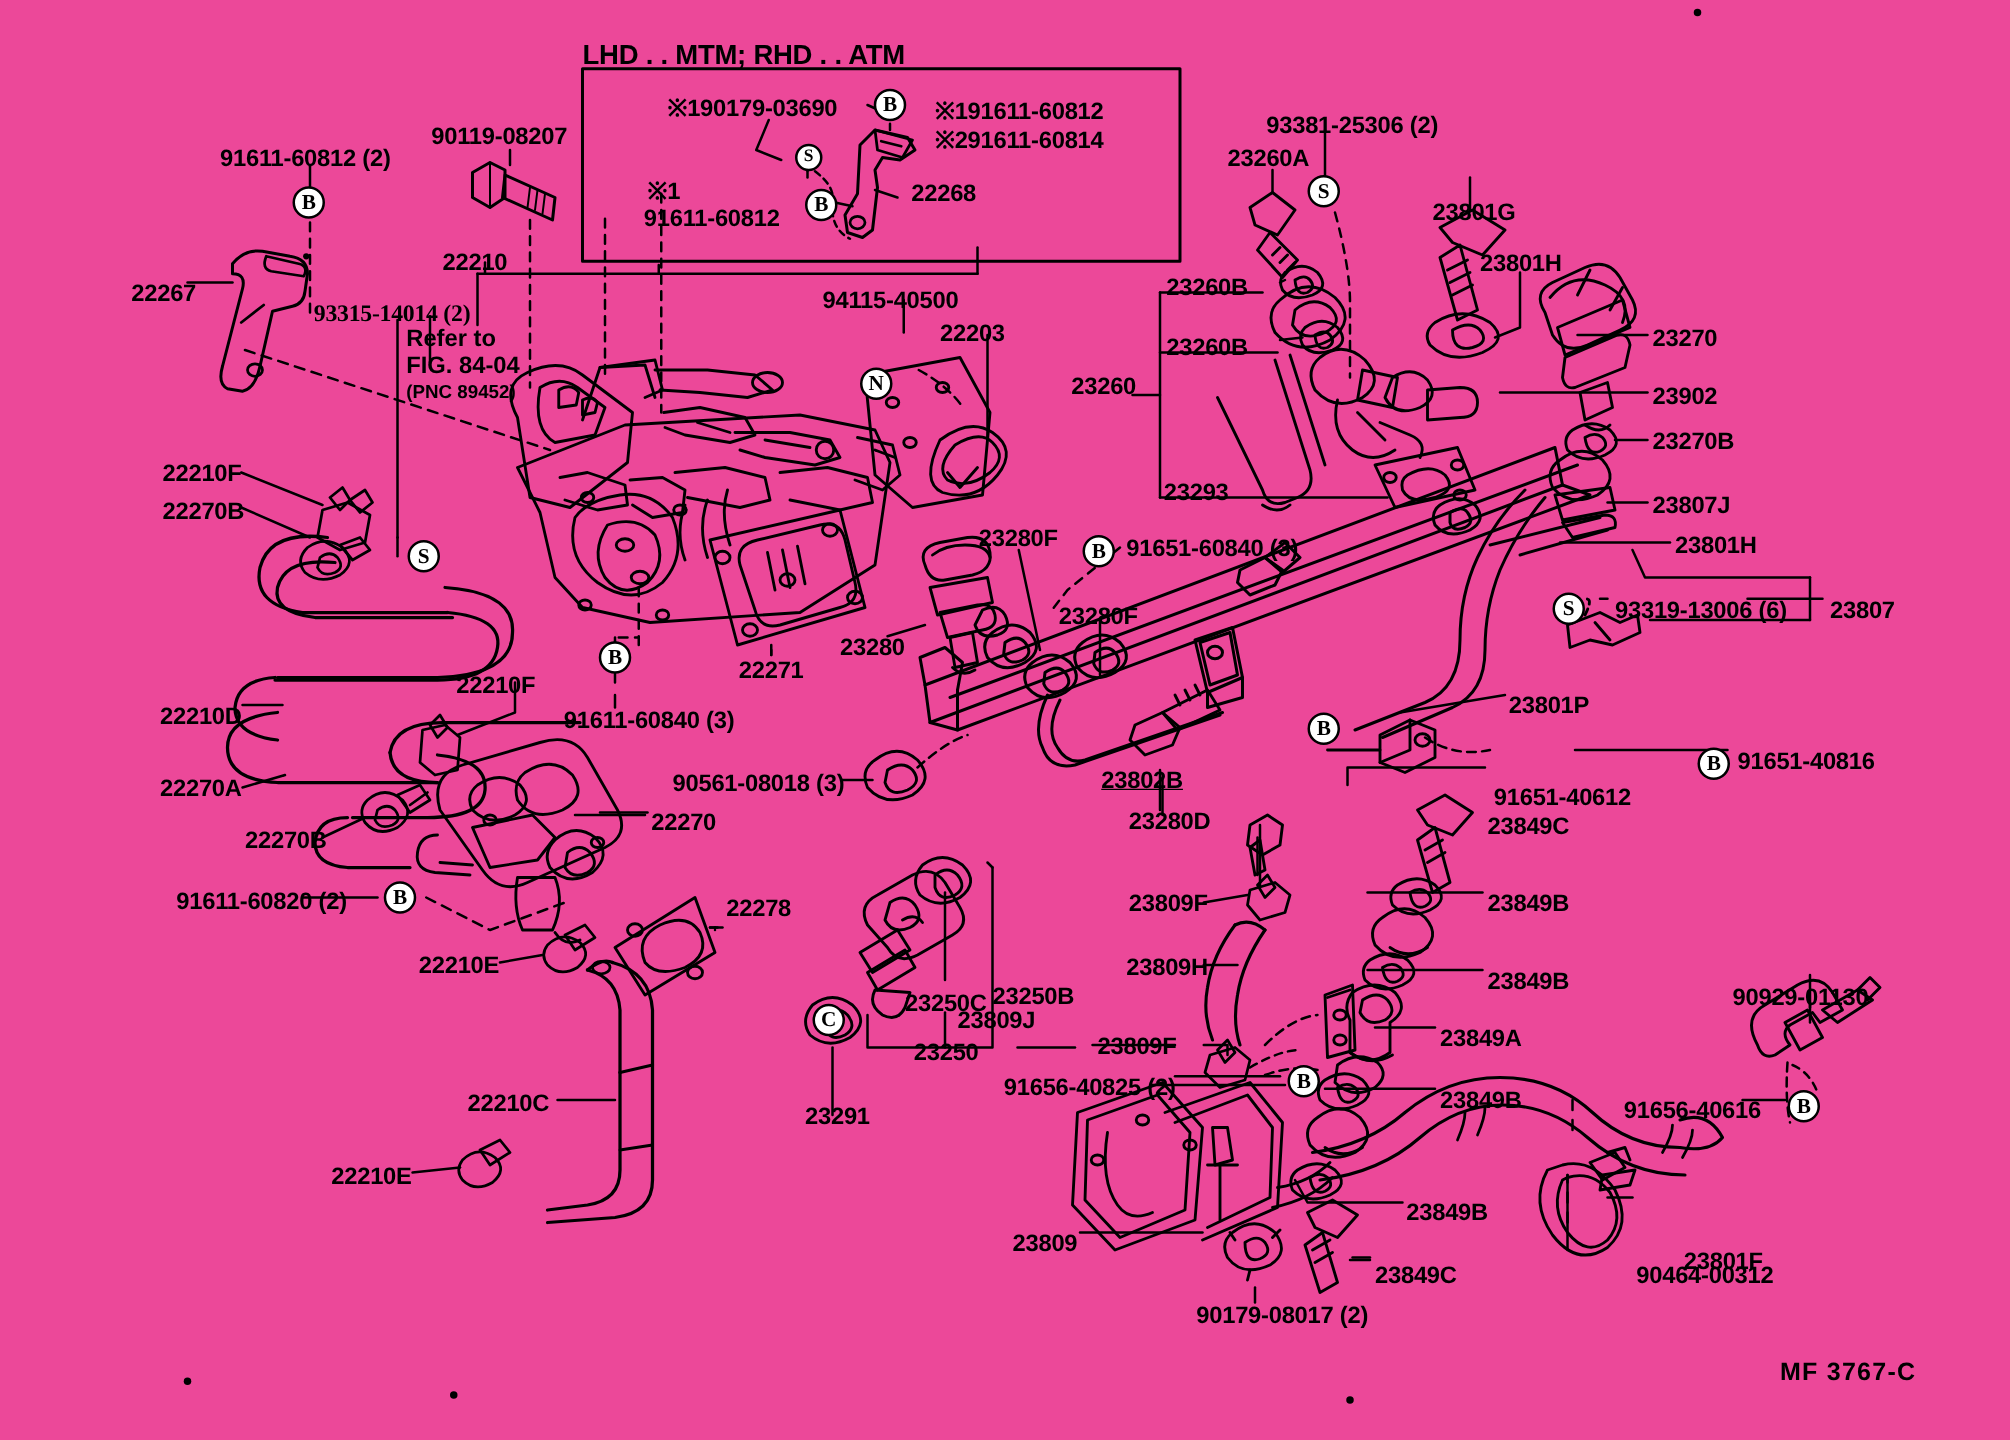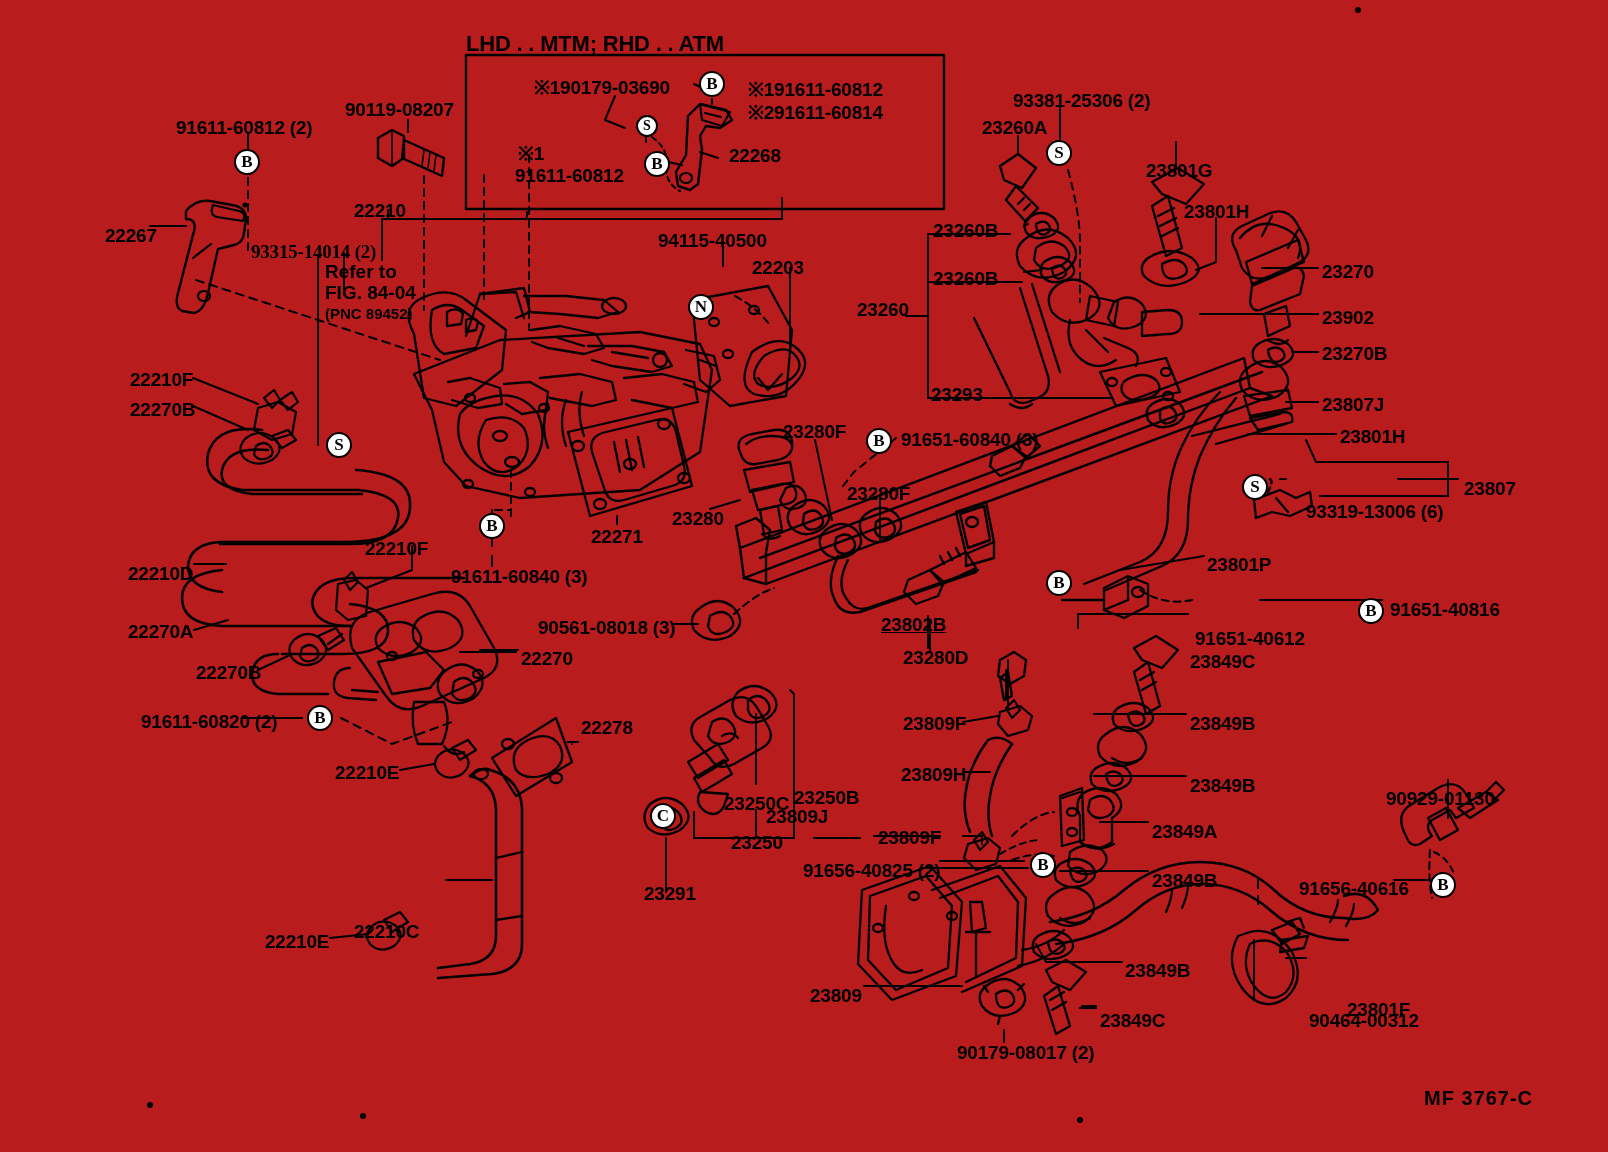--- a/index.html
+++ b/index.html
@@ -5,21 +5,21 @@
 <style>
   html,body{margin:0;padding:0;background:#ffffff;}
   body{
     font-family:"Liberation Sans", sans-serif;
     -webkit-font-smoothing:none;
   }
   #sheet{
     position:relative;
     width:1608px;
     height:1152px;
-    background:#b91c1c;
+    background:#ec4899;
     overflow:hidden;
   }
   #svgroot{position:absolute;left:0;top:0;width:1608px;height:1152px;}
 
   
   .lbl{
     position:absolute;
     font-family:"Liberation Sans", sans-serif;
     font-weight:bold;
     color:#000;
@@ -680,21 +680,21 @@
       <div class="lbl" style="left: 591px; top: 527px;">22271</div>
       <div class="lbl" style="left: 451px; top: 567px; text-align: right;">91611-60840 (3)</div>
       <div class="lbl" style="left: 130px; top: 370px;">22210F</div>
       <div class="lbl" style="left: 130px; top: 400px;">22270B</div>
       <div class="lbl" style="left: 128px; top: 564px;">22210D</div>
       <div class="lbl" style="left: 128px; top: 622px;">22270A</div>
       <div class="lbl" style="left: 196px; top: 663px;">22270B</div>
       <div class="lbl" style="left: 365px; top: 539px;">22210F</div>
       <div class="lbl" style="left: 141px; top: 712px;">91611-60820 (2)</div>
       <div class="lbl" style="left: 335px; top: 763px;">22210E</div>
-      <div class="lbl" style="left: 354px; top: 874px; margin-top: 48px;">22210C</div>
+      <div class="lbl" style="left: 374px; top: 874px;">22210C</div>
       <div class="lbl" style="left: 265px; top: 932px;">22210E</div>
       <div class="lbl" style="left: 521px; top: 649px;">22270</div>
       <div class="lbl" style="left: 581px; top: 718px;">22278</div>
       <div class="lbl" style="left: 538px; top: 618px;">90561-08018 (3)</div>
       <div class="lbl" style="left: 794px; top: 788px;">23250B</div>
       <div class="lbl" style="left: 724px; top: 794px;">23250C</div>
       <div class="lbl" style="left: 731px; top: 833px;">23250</div>
       <div class="lbl" style="left: 644px; top: 884px;">23291</div>
       <div class="lbl" style="left: 672px; top: 509px;">23280</div>
       <div class="lbl" style="left: 783px; top: 422px;">23280F</div>
@@ -708,21 +708,21 @@
       <div class="lbl" style="left: 933px; top: 269px;">23260B</div>
       <div class="lbl" style="left: 857px; top: 300px;">23260</div>
       <div class="lbl" style="left: 931px; top: 385px;">23293</div>
       <div class="lbl" style="left: 1146px; top: 161px;">23801G</div>
       <div class="lbl" style="left: 1184px; top: 202px;">23801H</div>
       <div class="lbl" style="left: 1322px; top: 262px;">23270</div>
       <div class="lbl" style="left: 1322px; top: 308px;">23902</div>
       <div class="lbl" style="left: 1322px; top: 344px;">23270B</div>
       <div class="lbl" style="left: 1322px; top: 395px;">23807J</div>
       <div class="lbl" style="left: 1340px; top: 427px;">23801H</div>
-      <div class="lbl" style="left: 1292px; top: 502px; margin-left: 14px;">93319-13006 (6)</div>
+      <div class="lbl" style="left: 1292px; top: 479px;">93319-13006 (6)</div>
       <div class="lbl" style="left: 1464px; top: 479px;">23807</div>
       <div class="lbl" style="left: 1207px; top: 555px;">23801P</div>
       <div class="lbl" style="left: 1390px; top: 600px;">91651-40816</div>
       <div class="lbl" style="left: 1195px; top: 629px;">91651-40612</div>
       <div class="lbl" style="left: 1190px; top: 652px;">23849C</div>
       <div class="lbl" style="left: 1190px; top: 714px;">23849B</div>
       <div class="lbl" style="left: 1190px; top: 776px;">23849B</div>
       <div class="lbl" style="left: 1152px; top: 822px;">23849A</div>
       <div class="lbl" style="left: 1152px; top: 871px;">23849B</div>
       <div class="lbl" style="left: 1125px; top: 961px;">23849B</div>

